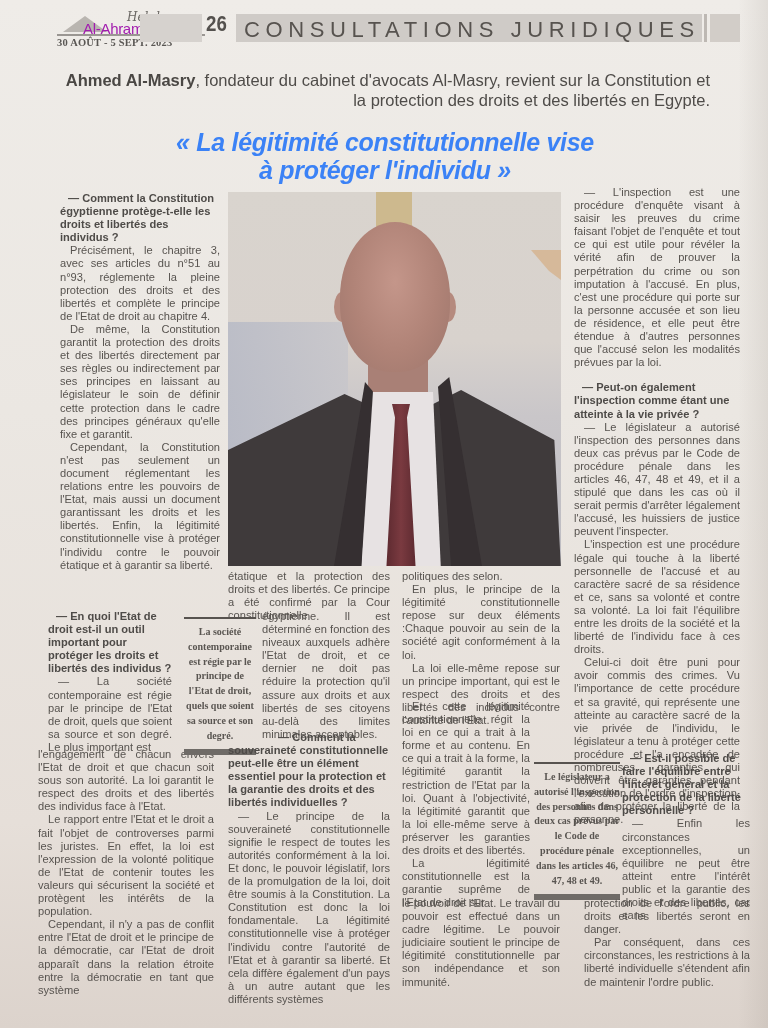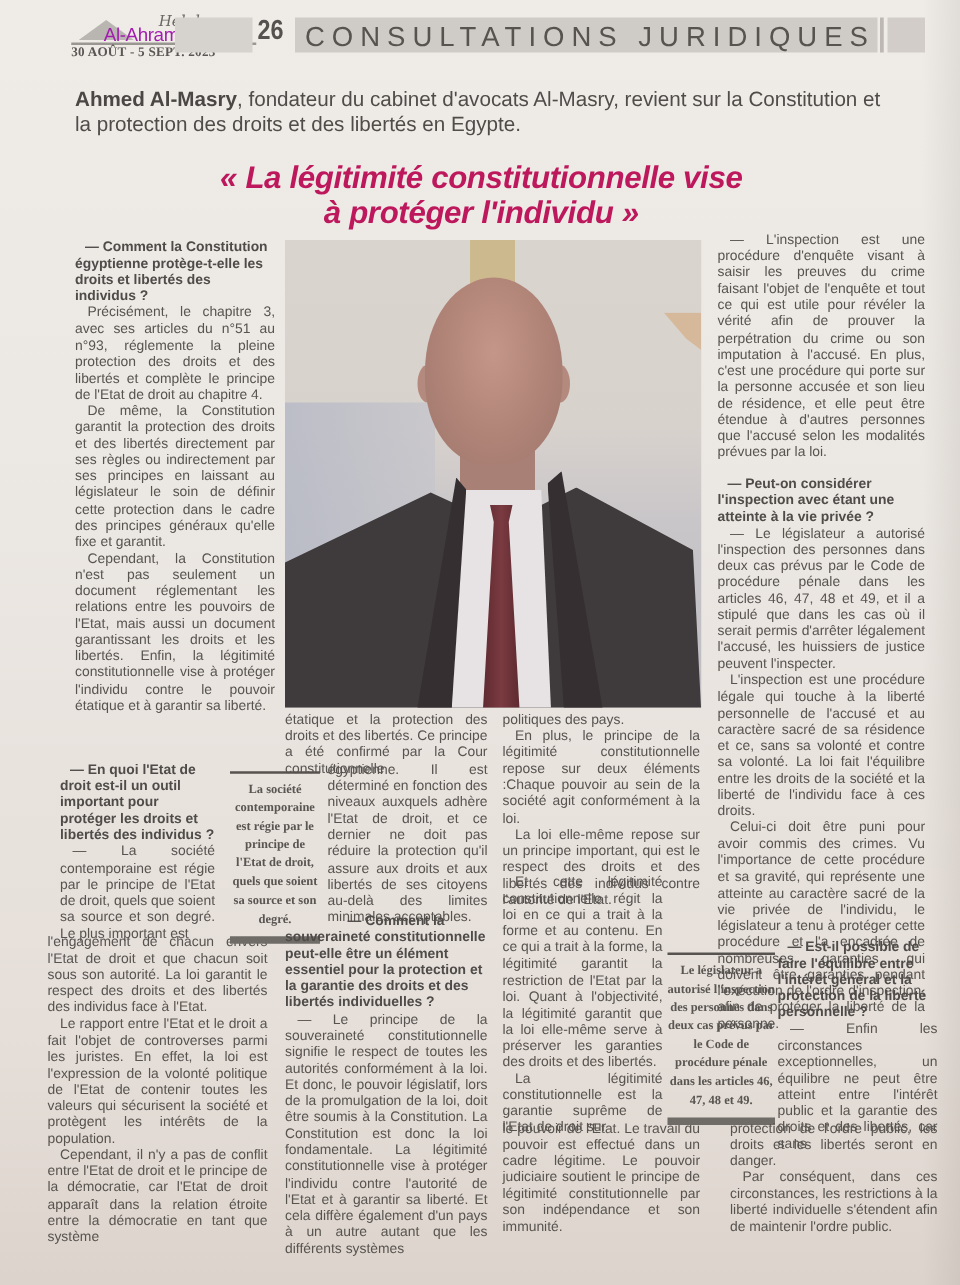--- a/index.html
+++ b/index.html
@@ -15,23 +15,23 @@
   .logo-name{position:absolute;left:26px;top:10px;font-family:Liberation Sans, sans-serif;font-size:15px;color:#a21caf;letter-spacing:-.3px;}
   .logo-bar{position:absolute;left:0;top:24px;width:148px;height:2px;background:#9a9692;}
   .issue-date{position:absolute;left:0;top:27px;font-family:"Liberation Serif",serif;font-weight:bold;font-size:10.5px;color:#5a5754;letter-spacing:.2px;}
   .page-num{position:absolute;left:206px;top:11px;font-family:"Liberation Sans",sans-serif;font-weight:bold;font-size:22px;color:#54514e;transform:scaleX(.85);transform-origin:left;}
   .section-bar{position:absolute;left:236px;top:14px;width:466px;height:28px;background:#cfcbc7;}
   .section-bar-left{position:absolute;left:140px;top:14px;width:62px;height:28px;background:#d6d2ce;}
   .section-title{position:absolute;left:244px;top:17px;font-size:22px;letter-spacing:5.6px;color:#57534f;}
   .bar-end{position:absolute;left:704px;top:14px;width:3px;height:28px;background:#bdb8b3;}
   .bar-end2{position:absolute;left:710px;top:14px;width:30px;height:28px;background:#d2cdc8;}
   
-  .intro{position:absolute;left:60px;top:70px;width:650px;text-align:left;font-size:16.5px;line-height:20px;color:#4f4c49;}
+  .intro{position:absolute;left:60px;top:70px;width:650px;text-align:right;font-size:16.5px;line-height:20px;color:#4f4c49;}
   .intro b{color:#4a4744;}
-  .headline{position:absolute;left:100px;top:128px;width:570px;text-align:center;font-size:25px;line-height:28px;font-weight:bold;font-style:italic;color:#be185d;letter-spacing:-.3px;}
+  .headline{position:absolute;left:100px;top:128px;width:570px;text-align:center;font-size:25px;line-height:28px;font-weight:bold;font-style:italic;color:#3b82f6;letter-spacing:-.3px;}
   
   .col{position:absolute;font-size:11.1px;line-height:13.1px;color:#57534f;text-align:justify;}
   .col p{margin:0;text-indent:10px;}
   .col .q{font-weight:bold;color:#4e4b48;text-indent:8px;text-align:left;}
   
   .photo{position:absolute;left:228px;top:192px;width:333px;height:374px;overflow:hidden;
     background:linear-gradient(180deg,#d9d4ce 0%,#d8d2cd 40%,#c9c6c9 60%,#bdbcc2 100%);}
   .photo .wall-left{position:absolute;left:0;top:130px;width:120px;height:140px;background:linear-gradient(90deg,#b7bac6,#c7c6cb);opacity:.85;}
   .photo .pillar{position:absolute;left:148px;top:0;width:36px;height:40px;background:#cdb98e;}
   .photo .lamp{position:absolute;right:0;top:58px;width:30px;height:30px;background:#d6b99a;clip-path:polygon(0 0,100% 0,100% 100%,60% 70%);}
@@ -118,41 +118,41 @@
 </div>
 <div class="col" style="left:262px;top:610px;width:128px;">
   <p style="text-indent:0">égyptienne. Il est déterminé en fonction des niveaux auxquels adhère l'Etat de droit, et ce dernier ne doit pas réduire la protection qu'il assure aux droits et aux libertés de ses citoyens au-delà des limites minimales acceptables.</p>
 </div>
 <div class="col" style="left:228px;top:731px;width:162px;">
   <p class="q" style="text-indent:50px">— Comment la souveraineté constitutionnelle peut-elle être un élément essentiel pour la protection et la garantie des droits et des libertés individuelles ?</p>
   <p>— Le principe de la souveraineté constitutionnelle signifie le respect de toutes les autorités conformément à la loi. Et donc, le pouvoir législatif, lors de la promulgation de la loi, doit être soumis à la Constitution. La Constitution est donc la loi fondamentale. La légitimité constitutionnelle vise à protéger l'individu contre l'autorité de l'Etat et à garantir sa liberté. Et cela diffère également d'un pays à un autre autant que les différents systèmes</p>
 </div>
 
 <div class="col" style="left:402px;top:570px;width:158px;">
-  <p style="text-indent:0">politiques des pays.</p>
+  <p style="text-indent:0">politiques des selon.</p>
   <p>En plus, le principe de la légitimité constitutionnelle repose sur deux éléments :Chaque pouvoir au sein de la société agit conformément à la loi.</p>
   <p>La loi elle-même repose sur un principe important, qui est le respect des droits et des libertés des individus contre l'autorité de l'Etat.</p>
 </div>
 <div class="col" style="left:402px;top:700px;width:128px;">
   <p>Et cette légitimité constitutionnelle régit la loi en ce qui a trait à la forme et au contenu. En ce qui a trait à la forme, la légitimité garantit la restriction de l'Etat par la loi. Quant à l'objectivité, la légitimité garantit que la loi elle-même serve à préserver les garanties des droits et des libertés.</p>
   <p>La légitimité constitutionnelle est la garantie suprême de l'Etat de droit sur</p>
 </div>
 <div class="col" style="left:402px;top:897px;width:158px;">
   <p style="text-indent:0">le pouvoir de l'Etat. Le travail du pouvoir est effectué dans un cadre légitime. Le pouvoir judiciaire soutient le principe de légitimité constitutionnelle par son indépendance et son immunité.</p>
 </div>
 
 <div class="pull" style="left:534px;top:762px;width:86px;">
   <div class="rule-top"></div>
   <div>Le législateur a autorisé l'inspection des personnes dans deux cas prévus par le Code de procédure pénale dans les articles 46, 47, 48 et 49.</div>
   <div class="rule-bot"></div>
 </div>
 
 <div class="col" style="left:574px;top:186px;width:166px;">
   <p>— L'inspection est une procédure d'enquête visant à saisir les preuves du crime faisant l'objet de l'enquête et tout ce qui est utile pour révéler la vérité afin de prouver la perpétration du crime ou son imputation à l'accusé. En plus, c'est une procédure qui porte sur la personne accusée et son lieu de résidence, et elle peut être étendue à d'autres personnes que l'accusé selon les modalités prévues par la loi.</p>
-  <p class="q" style="margin-top:12px">— Peut-on considérer l'inspection avec étant une atteinte à la vie privée ?</p>
+  <p class="q" style="margin-top:12px">— Peut-on également l'inspection comme étant une atteinte à la vie privée ?</p>
   <p>— Le législateur a autorisé l'inspection des personnes dans deux cas prévus par le Code de procédure pénale dans les articles 46, 47, 48 et 49, et il a stipulé que dans les cas où il serait permis d'arrêter légalement l'accusé, les huissiers de justice peuvent l'inspecter.</p>
   <p>L'inspection est une procédure légale qui touche à la liberté personnelle de l'accusé et au caractère sacré de sa résidence et ce, sans sa volonté et contre sa volonté. La loi fait l'équilibre entre les droits de la société et la liberté de l'individu face à ces droits.</p>
   <p>Celui-ci doit être puni pour avoir commis des crimes. Vu l'importance de cette procédure et sa gravité, qui représente une atteinte au caractère sacré de la vie privée de l'individu, le législateur a tenu à protéger cette procédure et l'a encadrée de nombreuses garanties qui doivent être garanties pendant l'exécution de l'ordre d'inspection, afin de protéger la liberté de la personne.</p>
 </div>
 <div class="col" style="left:622px;top:752px;width:128px;">
   <p class="q">— Est-il possible de faire l'équilibre entre l'intérêt général et la protection de la liberté personnelle ?</p>
   <p>— Enfin les circonstances exceptionnelles, un équilibre ne peut être atteint entre l'intérêt public et la garantie des droits et des libertés, car sans</p>
 </div>
 <div class="col" style="left:584px;top:897px;width:166px;">
   <p style="text-indent:0">protection de l'ordre public, les droits et les libertés seront en danger.</p>

